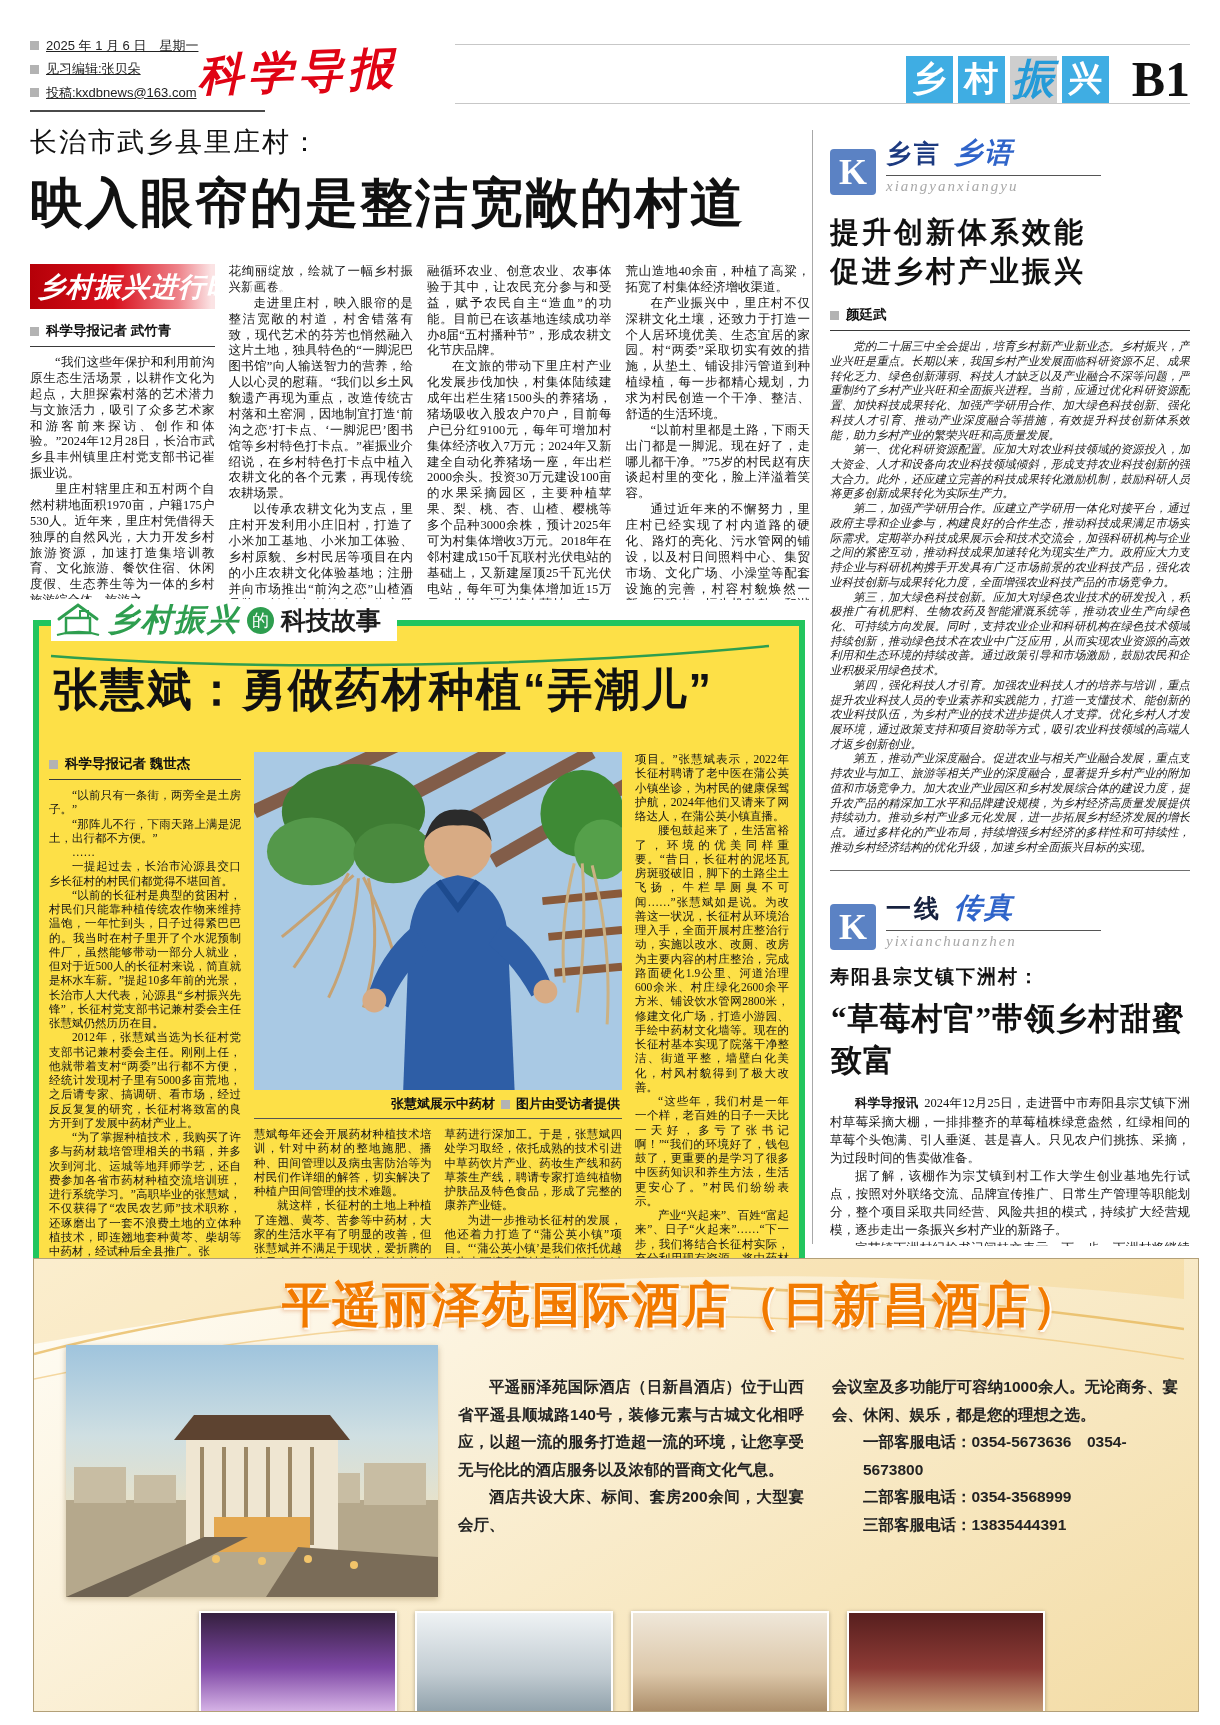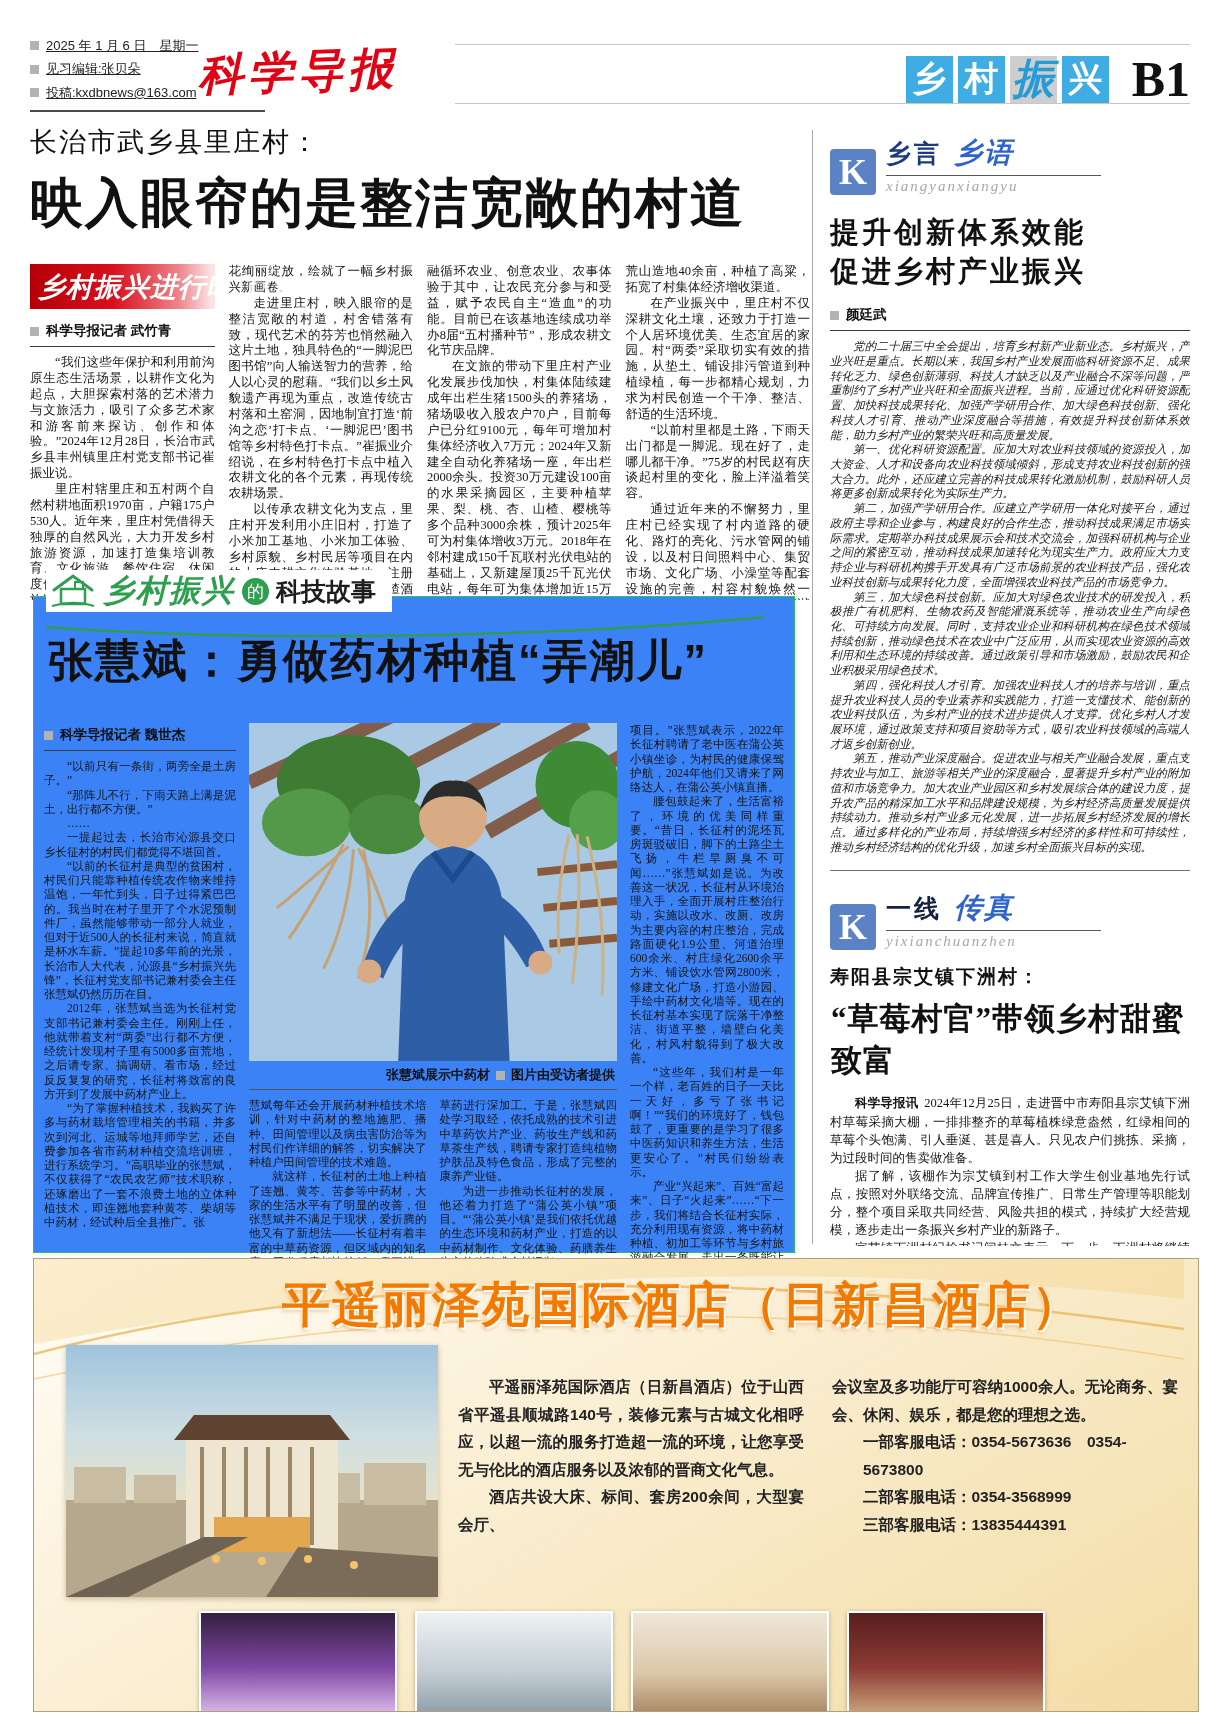--- a/index.html
+++ b/index.html
@@ -59,21 +59,21 @@
   .rbody{margin-top:4px;}
   .rbody p{margin:0;text-indent:2em;text-align:justify;font-size:11.5px;line-height:1.28;
            font-style:italic;color:#1a1a1a;}
   .rsep{height:1px;background:#6f6f6f;margin:16px 0 18px;}
   .ykick{font-family:"Liberation Sans",sans-serif;font-weight:bold;font-size:19px;letter-spacing:2px;margin-top:14px;}
   .ytitle{font-family:Liberation Serif, serif;font-weight:bold;font-size:31px;letter-spacing:1px;margin:8px 1px 12px;}
   .ybody p{margin:0;text-indent:2em;text-align:justify;font-size:12.5px;line-height:1.45;color:#151515;}
   .lead-tag{font-weight:bold;margin-right:6px;font-family:"Liberation Sans",sans-serif;}
 
   
-  .feature{left:33px;top:596px;width:760px;height:655px;border:1px solid #22c55e;background:#3b82f6;}
+  .feature{left:33px;top:620px;width:760px;height:655px;border:6px solid #22c55e;background:#fde047;}
   .fbadge{position:absolute;top:-27px;left:12px;background:#fff;display:flex;align-items:center;
           gap:7px;padding:0 16px 0 4px;z-index:2;}
   .fscript{font-family:"Liberation Serif",serif;font-style:italic;font-weight:bold;font-size:31px;
            color:#2e9e4f;letter-spacing:2px;}
   .fde{width:27px;height:27px;border-radius:50%;background:#2e9e4f;color:#fff;font-size:17px;
        display:flex;align-items:center;justify-content:center;flex:none;}
   .fsuffix{font-family:"Liberation Sans",sans-serif;font-weight:bold;font-size:25px;color:#1d1d1d;}
   .fcurve{position:absolute;top:6px;left:6px;z-index:1;}
   .ftitle{font-family:"Liberation Sans",sans-serif;font-weight:bold;font-size:45px;letter-spacing:2px;
           margin:34px 0 16px 14px;white-space:nowrap;}

